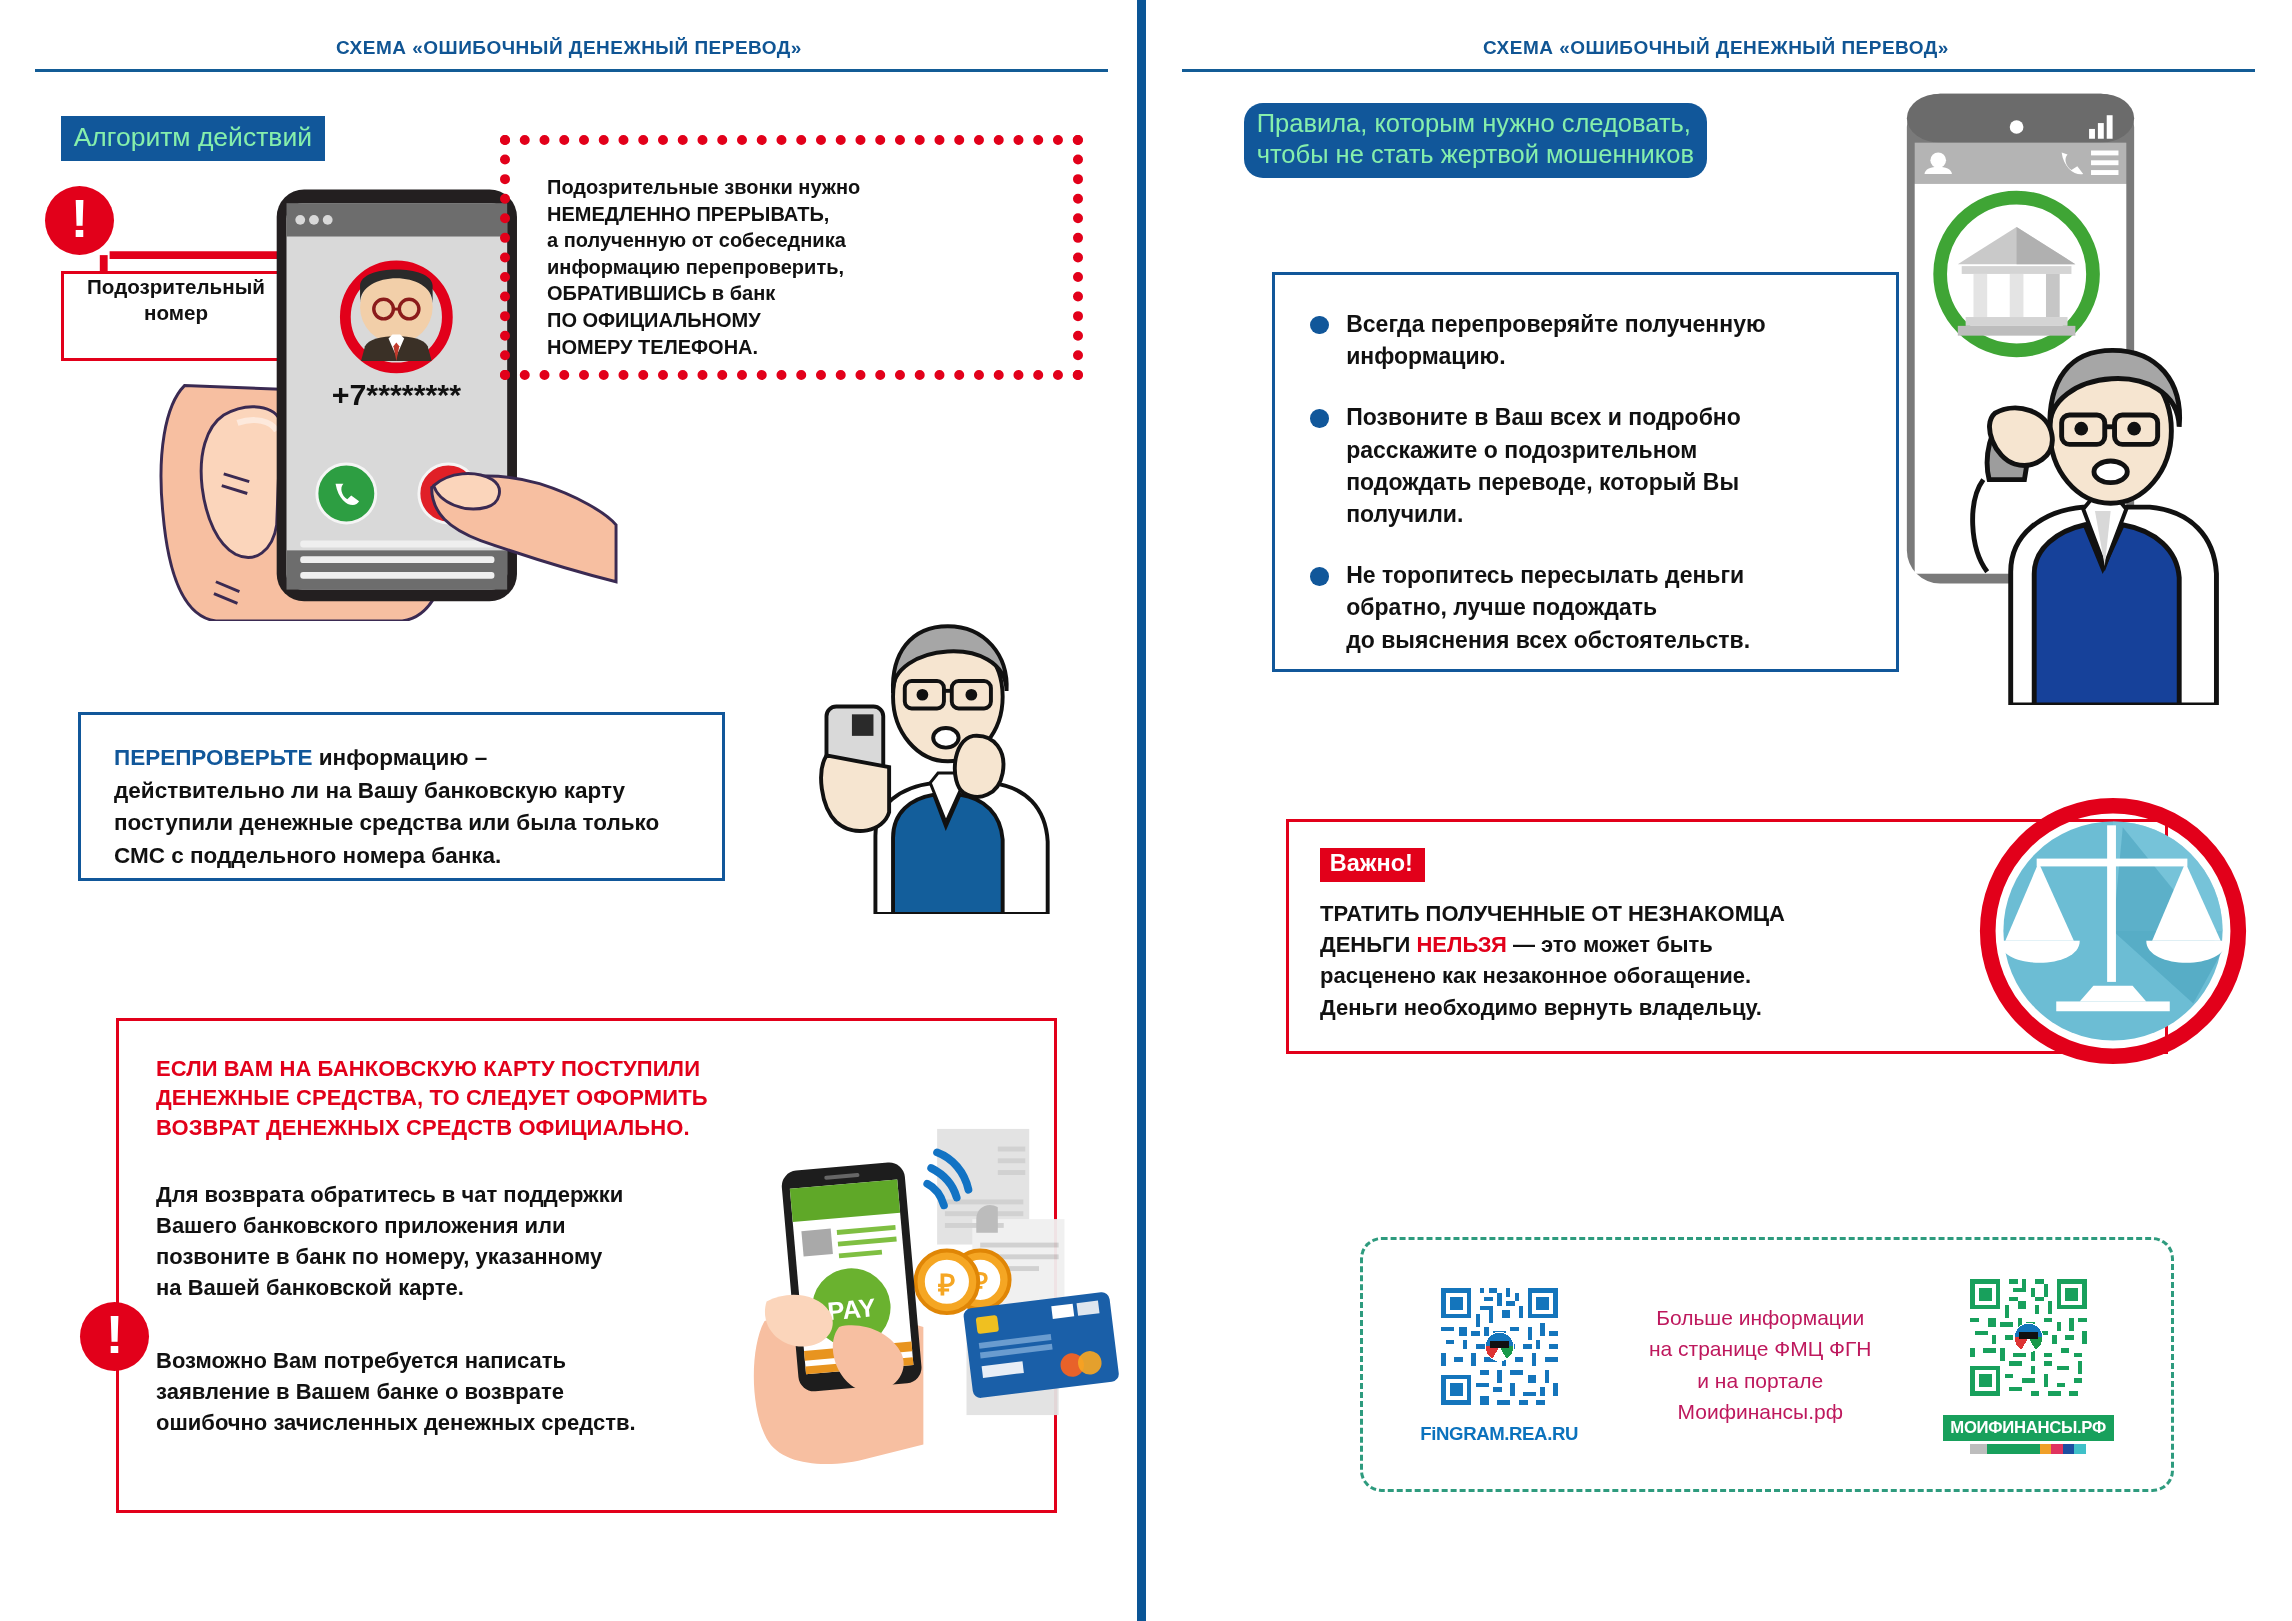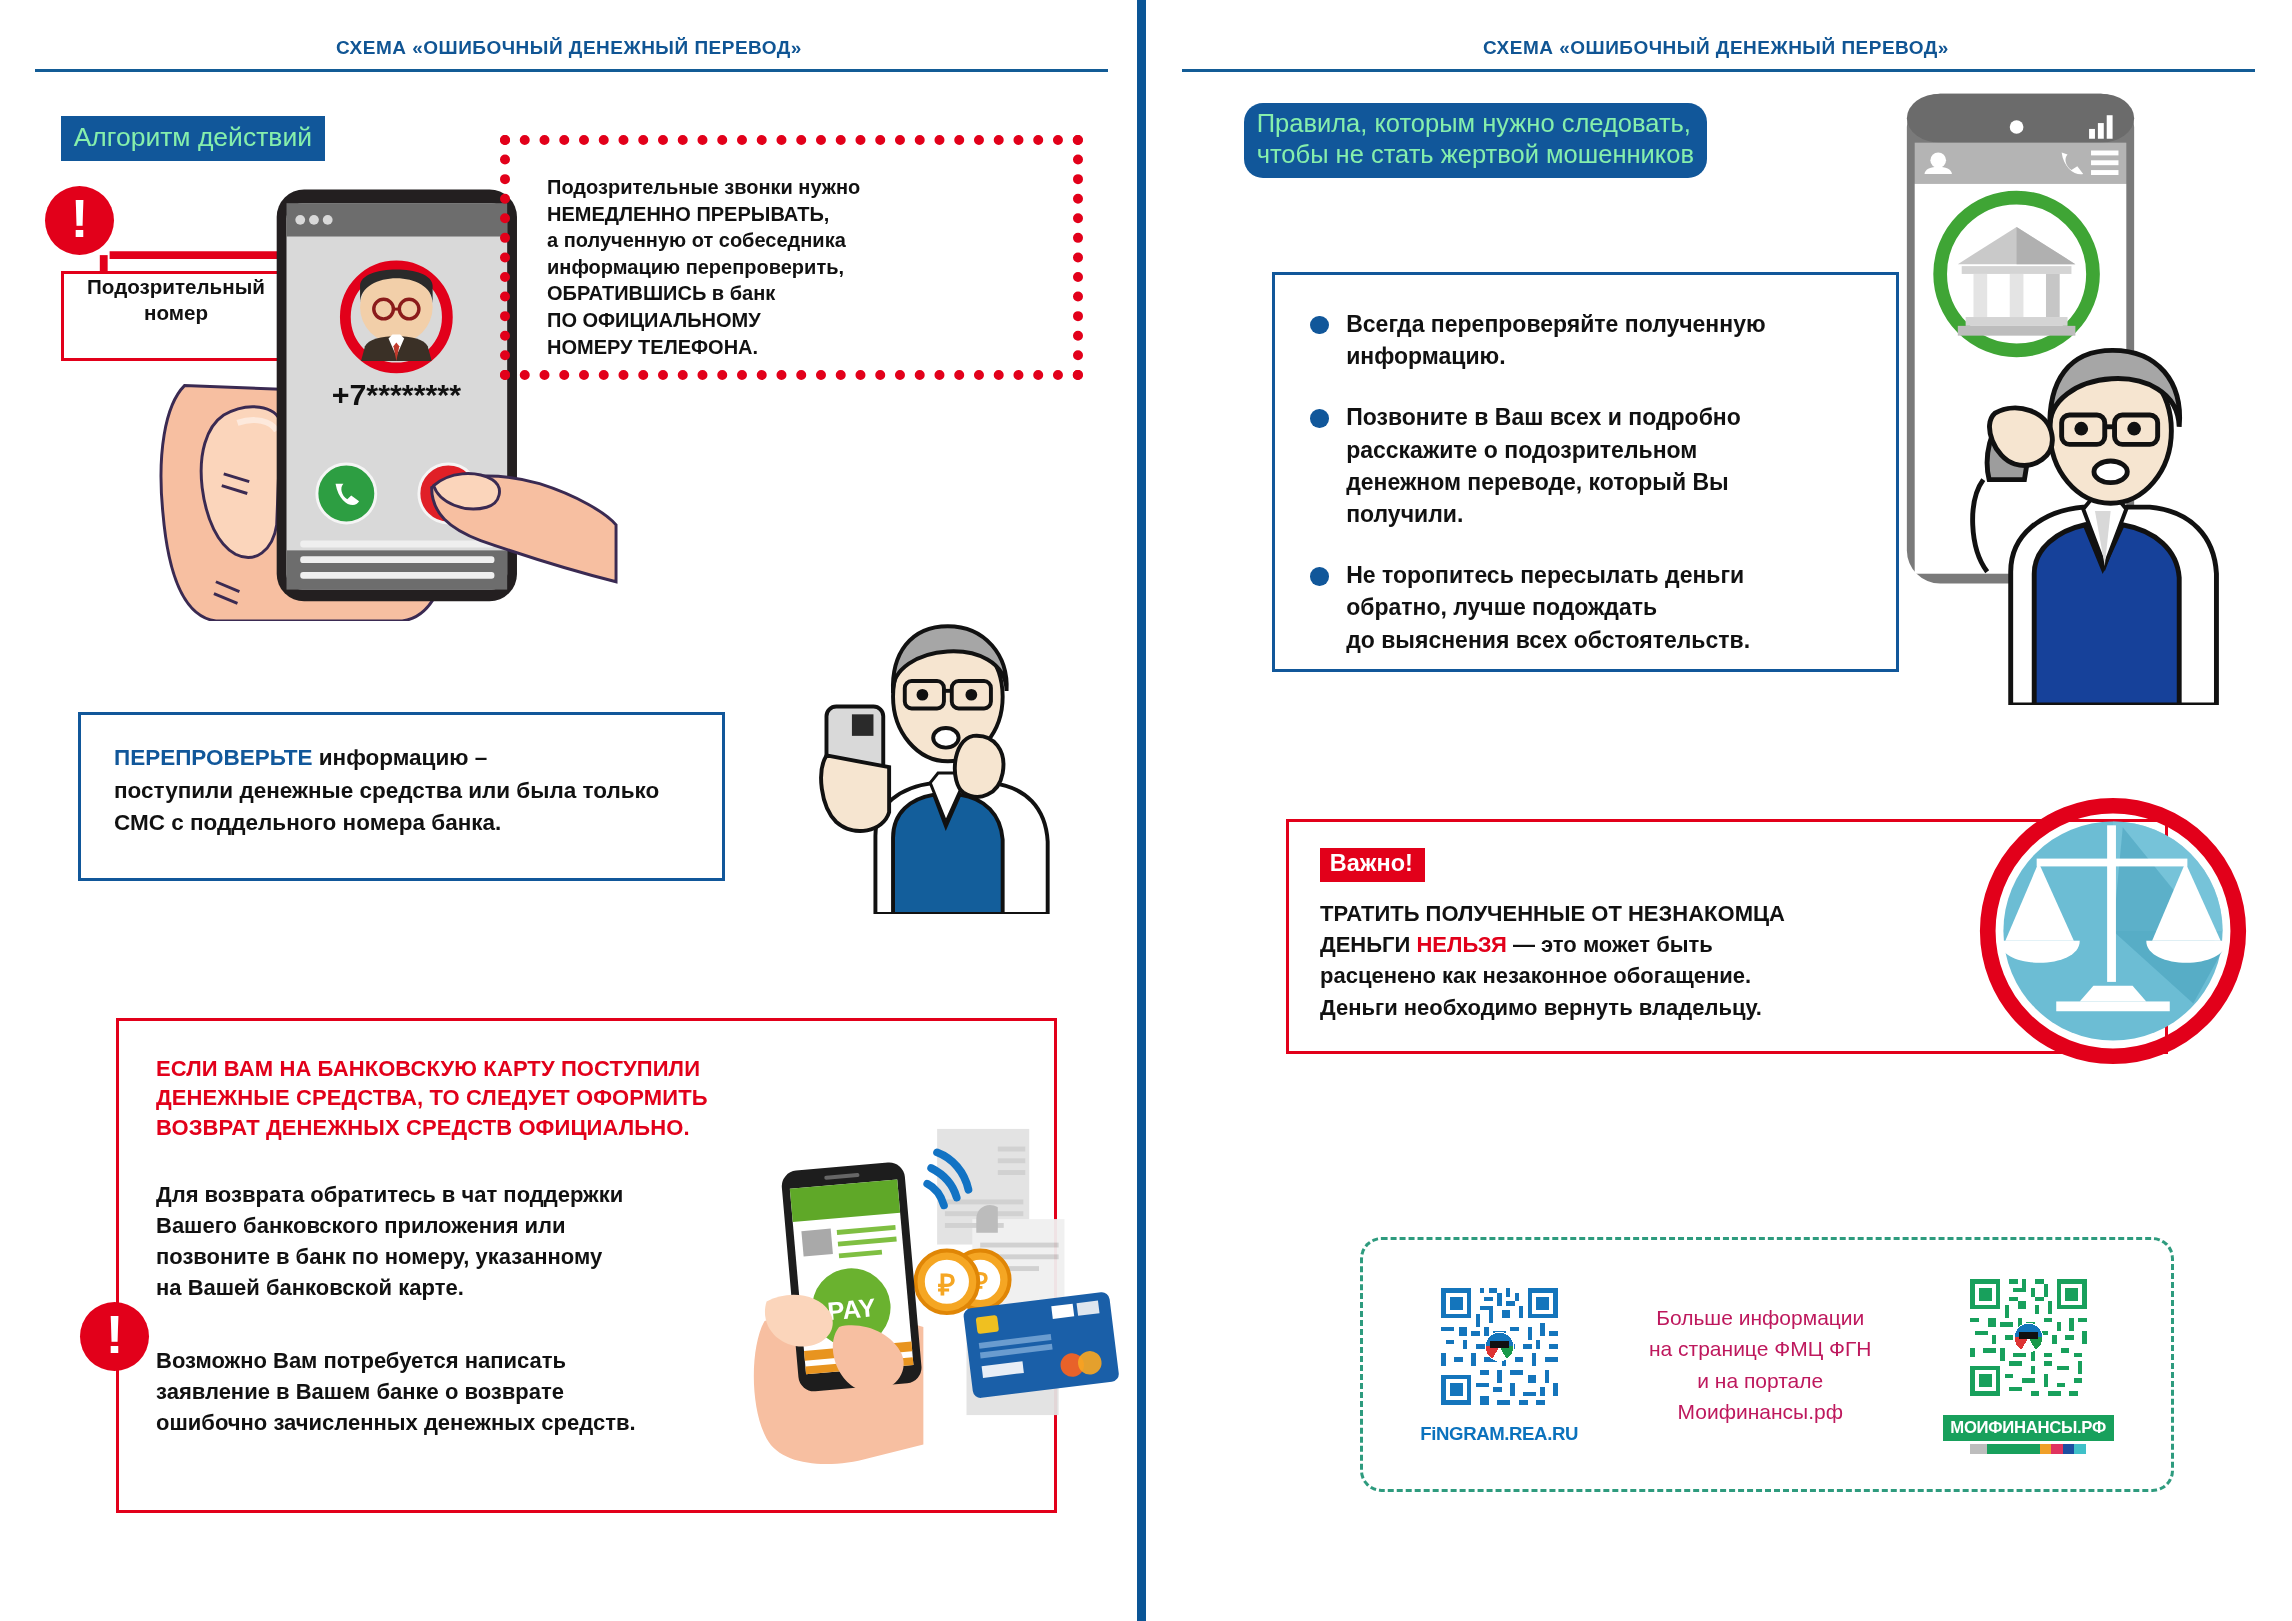--- a/index.html
+++ b/index.html
@@ -243,20 +243,21 @@
     <rect x="54" y="126" width="22" height="22" fill="#2a2a2a"></rect>
     <path d="M28 168 C18 184 22 220 38 236 C56 252 86 246 92 226 L92 180 Z" fill="#f6e5d0" stroke="#111" stroke-width="4"></path>
 
     <path d="M178 148 C200 146 212 164 208 186 C204 208 184 216 168 206 C154 196 156 152 178 148 Z" fill="#f6e5d0" stroke="#111" stroke-width="4"></path>
   </svg>
 
   <div class="blue-box" style="left:78px; top:704px; width:647px; height:169px;">
     <p>
       <span class="blue-word">ПЕРЕПРОВЕРЬТЕ</span><span> информацию –</span>
     </p>
+    <p>действительно ли на Вашу банковскую карту</p>
     <p>поступили денежные средства или была только</p>
     <p>СМС с поддельного номера банка.</p>
   </div>
 
   <div class="redbox" style="left:116px; top:1010px; width:941px; height:495px;">
     <div class="head" style="width:627px;">
       <div>ЕСЛИ ВАМ НА БАНКОВСКУЮ КАРТУ ПОСТУПИЛИ</div>
       <div>ДЕНЕЖНЫЕ СРЕДСТВА, ТО СЛЕДУЕТ ОФОРМИТЬ</div>
       <div>ВОЗВРАТ ДЕНЕЖНЫХ СРЕДСТВ ОФИЦИАЛЬНО.</div>
     </div>
@@ -430,21 +431,21 @@
     <span class="bullet-txt">
       <span>Всегда перепроверяйте полученную</span><br>
       <span>информацию.</span>
     </span>
   </div>
   <div class="bullet-row">
     <span class="bullet-dot"></span>
     <span class="bullet-txt">
       <span>Позвоните в Ваш всех и подробно</span><br>
       <span>расскажите о подозрительном</span><br>
-      <span>денежном переводе, который Вы</span><br>
+      <span>подождать переводе, который Вы</span><br>
       <span>получили.</span>
     </span>
   </div>
   <div class="bullet-row">
     <span class="bullet-dot"></span>
     <span class="bullet-txt">
       <span>Не торопитесь пересылать деньги</span><br>
       <span>обратно, лучше подождать</span><br>
       <span>до выяснения всех обстоятельств.</span>
     </span>

